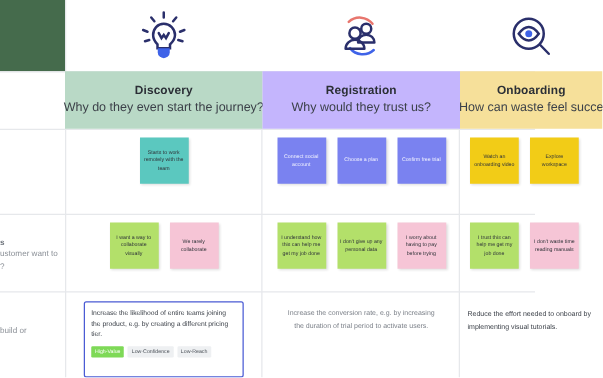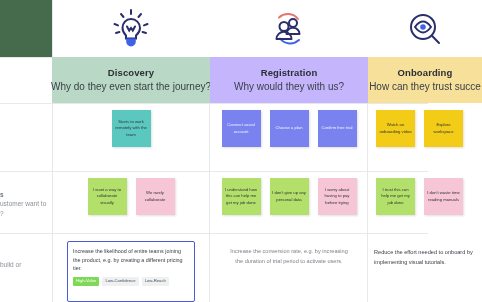--- a/index.html
+++ b/index.html
@@ -138,25 +138,25 @@
       </svg>
     </span>
   </div>
 
   <div class="col-a row-head cell hdr hdr-a">
     <div class="t">Discovery</div>
     <div class="s">Why do they even start the journey?</div>
   </div>
   <div class="col-b row-head cell hdr hdr-b">
     <div class="t">Registration</div>
-    <div class="s">Why would they with us?</div>
+    <div class="s">Why would they trust us?</div>
   </div>
   <div class="col-c row-head cell hdr hdr-c">
     <div class="t">Onboarding</div>
-    <div class="s">How can they trust succe</div>
+    <div class="s">How can waste feel succe</div>
   </div>
 
   <div class="col-a row-tasks cell notes">
     <div class="note n-teal">Starts to work remotely with the team</div>
   </div>
   <div class="col-b row-tasks cell notes">
     <div class="note n-blue">Connect social account</div>
     <div class="note n-blue">Choose a plan</div>
     <div class="note n-blue">Confirm free trial</div>
   </div>

